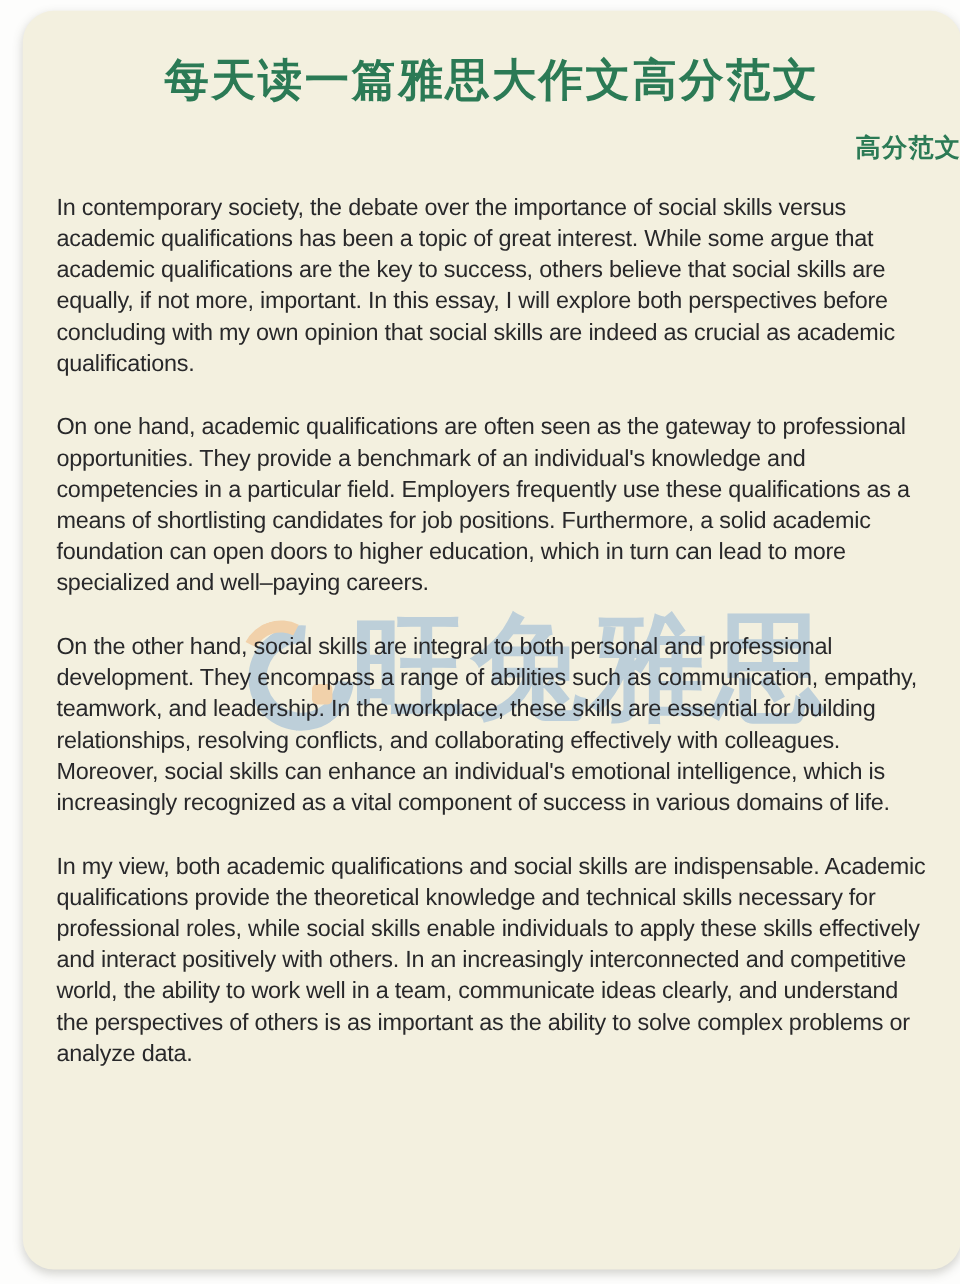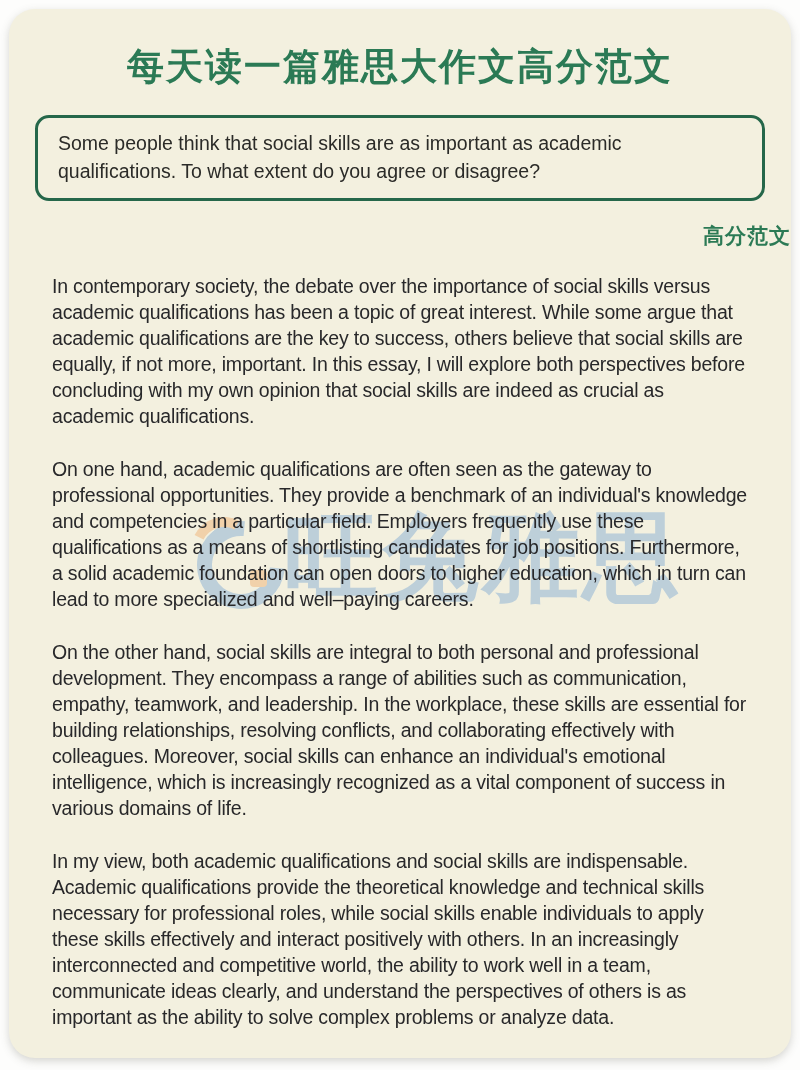--- a/index.html
+++ b/index.html
@@ -11,21 +11,21 @@
     font-family: "Liberation Sans", sans-serif;
     overflow: hidden;
   }
   .page {
     position: relative;
     width: 800px;
     height: 1070px;
   }
   .card {
     position: absolute;
-    left: 9px;
+    left: 19px;
     top: 9px;
     width: 782px;
     height: 1049px;
     background: #f3f0df;
     border-radius: 26px;
     box-shadow: 0 3px 8px rgba(90,90,80,0.25);
     overflow: hidden;
   }
   .title {
     margin: 38px 20px 0;
@@ -52,21 +52,21 @@
     margin-top: 21px;
     text-align: right;
     color: #2b7a55;
     font-size: 21px;
     font-weight: bold;
     letter-spacing: 1px;
   }
   .essay {
     position: relative;
     z-index: 1;
-    margin: 23px 43px 0;
+    margin: 23px 28px 0;
   }
   .essay p {
     margin: 0 0 27px 0;
     font-size: 19.5px;
     line-height: 26px;
     color: #28282a;
     letter-spacing: -0.2px;
   }
   
   .watermark {
@@ -124,23 +124,20 @@
   }
 </style>
 </head>
 <body>
 
 <div class="page">
   <div class="card">
 
     <div class="title">每天读一篇雅思大作文高分范文</div>
 
-    <div class="prompt-box">
-      <div class="prompt-text">Some people think that social skills are as important as academic qualifications. To what extent do you agree or disagree?</div>
-    </div>
 
     <div class="section-heading">高分范文</div>
 
     <div class="watermark">
       <span class="wm-logo">
         <span class="wm-ring"></span>
         <span class="wm-arc"></span>
         <span class="wm-dot"></span>
       </span>
       <span class="wm-text">旺兔雅思</span>

